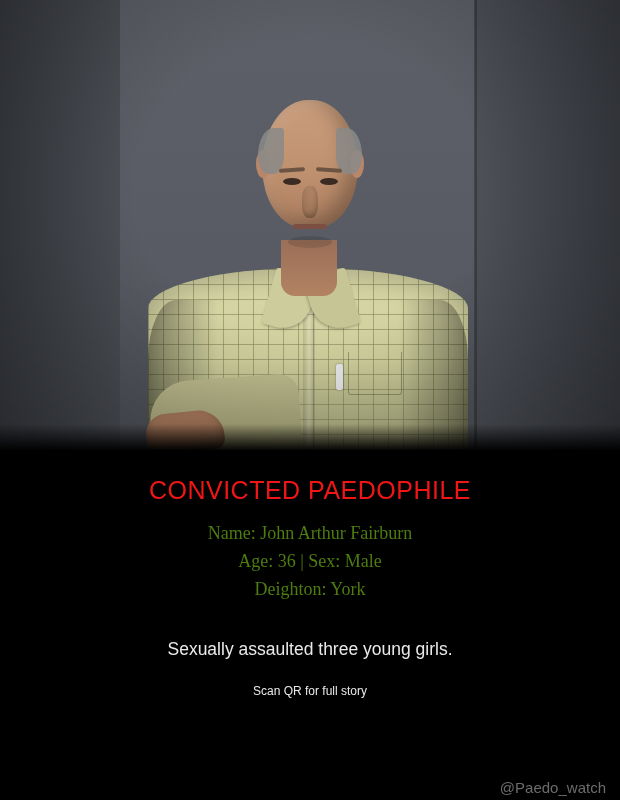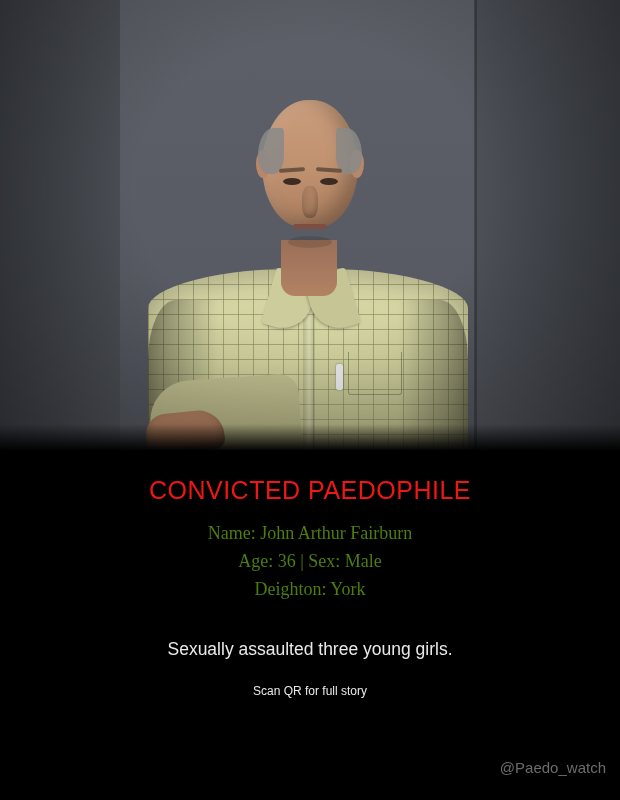--- a/index.html
+++ b/index.html
@@ -287,21 +287,21 @@
   }
   .scan {
     margin-top: 24px;
     text-align: center;
     color: #e9e9e9;
     font-size: 12px;
   }
   .watermark {
     position: absolute;
     right: 14px;
-    bottom: 24px;
+    bottom: 4px;
     color: #6c6c6c;
     font-size: 15px;
   }
 </style>
 </head>
 <body>
 
 <div class="poster">
 
   <div class="photo">

